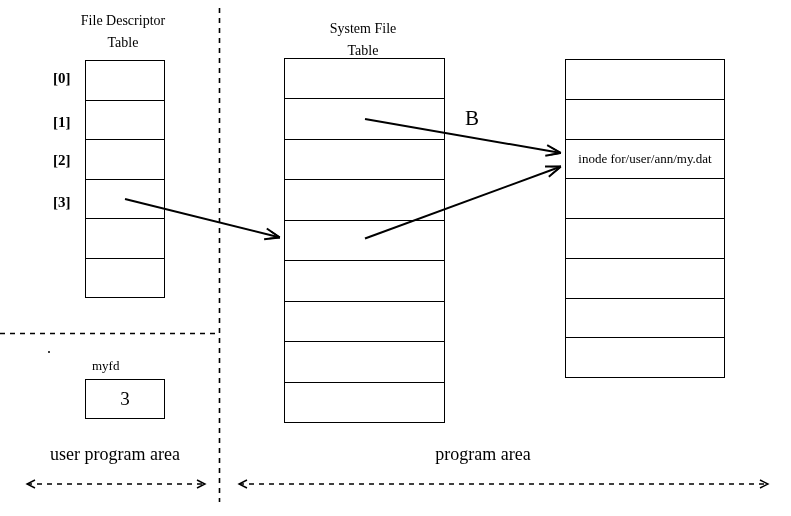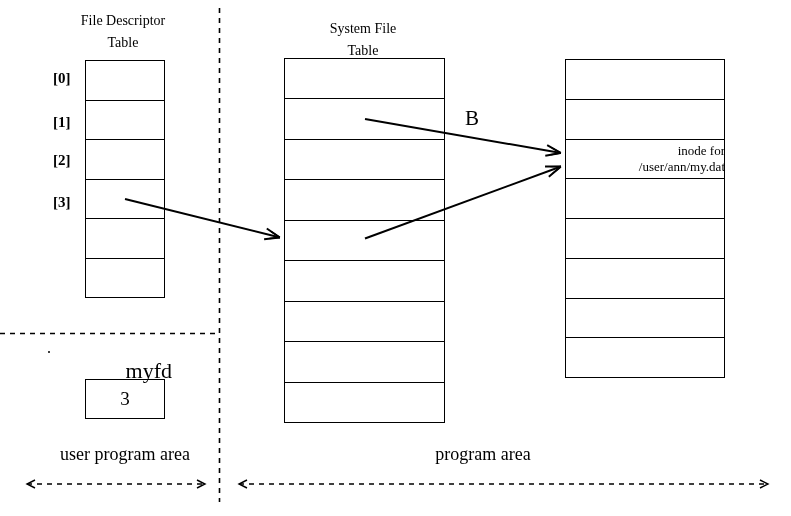--- a/index.html
+++ b/index.html
@@ -19,24 +19,24 @@
   .rowlabel{
     position:absolute;font-size:15px;font-weight:700;width:30px;
     line-height:20px;text-align:left;
   }
   .arealabel{font-size:18px;text-align:center;line-height:20px;}
   #myfd-box{
     position:absolute;left:85px;top:379px;width:80px;height:40px;
     border:1.6px solid #000;box-sizing:border-box;
     display:flex;align-items:center;justify-content:center;font-size:19px;
   }
-  #myfd-label{left:92px;top:358px;width:80px;text-align:right;font-size:22px;}
+  #myfd-label{left:92px;top:358px;width:80px;text-align:left;font-size:13px;}
   #inode-cell-text{
     left:565px;top:140px;width:160px;height:37px;
-    display:flex;flex-direction:column;align-items:flex-end;justify-content:center;
+    display:flex;flex-direction:row;align-items:center;justify-content:center;
     font-size:13px;line-height:16px;text-align:center;
   }
   #arrow-label-b{left:465px;top:106px;font-size:21px;}
   #stray-mark{left:48px;top:351px;width:2px;height:2px;background:#000;border-radius:50%;}
   svg{position:absolute;left:0;top:0;pointer-events:none;}
 </style>
 </head>
 <body>
 
 <div id="stage">
@@ -88,21 +88,21 @@
     <span>/user/ann/my.dat</span>
   </div>
 
   <div class="abs" id="myfd-label">myfd</div>
   <div id="myfd-box">
     <span>3</span>
   </div>
 
   <div class="abs" id="arrow-label-b">B</div>
 
-  <div class="abs arealabel" style="left:45px;top:444px;width:160px;">user program area</div>
+  <div class="abs arealabel" style="left:35px;top:444px;width:160px;">user program area</div>
   <div class="abs arealabel" style="left:403px;top:444px;width:160px;">program area</div>
 
   <div class="abs" id="stray-mark"></div>
 
   <svg width="791" height="516" viewBox="0 0 791 516">
     <defs>
       <marker id="ah" markerUnits="userSpaceOnUse" markerWidth="22" markerHeight="16" refX="0" refY="0" orient="auto" viewBox="-22 -8 22 16">
         <path d="M -15 -5.5 L 0 0 L -15 5.5" fill="none" stroke="#000" stroke-width="2"></path>
         <path d="M -10 -3.5 L 0 0 L -10 3.5" fill="none" stroke="#000" stroke-width="1.4"></path>
       </marker>

